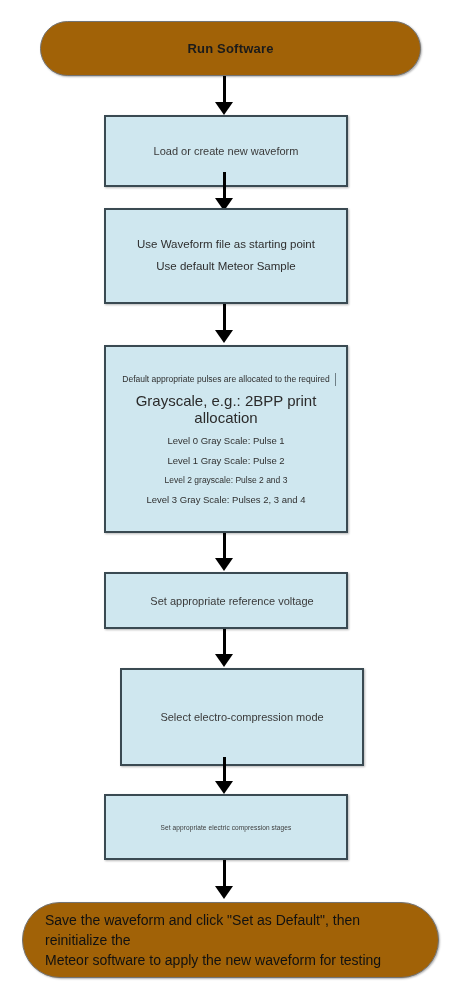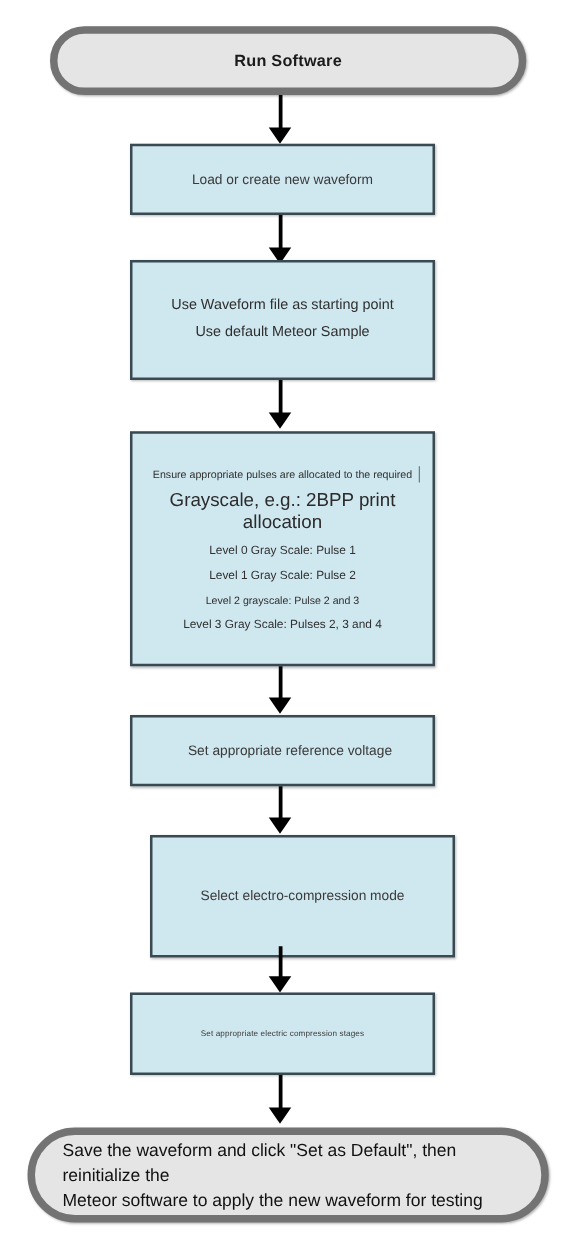--- a/index.html
+++ b/index.html
@@ -28,22 +28,22 @@
     position: absolute;
     box-sizing: border-box;
     display: flex;
     flex-direction: column;
     align-items: center;
     justify-content: center;
     text-align: center;
   }
 
   .terminator {
-    background: #e5e5e5;
-    border: 6px solid #737373;
+    background: #a16207;
+    border: 1px solid #737373;
     border-radius: 999px;
     box-shadow: 1px 1px 2px rgba(0,0,0,0.30);
   }
 
   .process {
     background: #cfe7ef;
     border: 2px solid #3a4a52;
     box-shadow: 1px 1px 2px rgba(0,0,0,0.28);
   }
 
@@ -123,39 +123,39 @@
 
 <div class="canvas">
 
   <div class="node terminator" style="left:40px; top:21px; width:381px; height:55px;">
     <span class="t-start">Run Software</span>
   </div>
 
   <div class="connector" style="top:76px; height:32px;"></div>
   <div class="arrowhead" style="top:102px;"></div>
 
-  <div class="node process" style="left:104px; top:115px; width:244px; height:57px;">
+  <div class="node process" style="left:104px; top:115px; width:244px; height:72px;">
     <span class="t-body">Load or create new waveform</span>
   </div>
 
   <div class="connector" style="top:172px; height:33px;"></div>
   <div class="arrowhead" style="top:198px;"></div>
 
   <div class="node process" style="left:104px; top:208px; width:244px; height:96px;">
     <span class="t-mid">Use Waveform file as starting point</span>
     <span class="t-mid">Use default Meteor Sample</span>
   </div>
 
   <div class="connector" style="top:304px; height:28px;"></div>
   <div class="arrowhead" style="top:330px;"></div>
 
   <div class="node process" style="left:104px; top:345px; width:244px; height:188px;">
     <div class="gs-lines">
       <div class="gs-l0">
-        <span>Ensure appropriate pulses are allocated to the required</span>
+        <span>Default appropriate pulses are allocated to the required</span>
         <span class="caret"></span>
       </div>
       <div class="gs-l1">Grayscale, e.g.: 2BPP print allocation</div>
       <div class="gs-l2">Level 0 Gray Scale: Pulse 1</div>
       <div class="gs-l3">Level 1 Gray Scale: Pulse 2</div>
       <div class="gs-l4">Level 2 grayscale: Pulse 2 and 3</div>
       <div class="gs-l5">Level 3 Gray Scale: Pulses 2, 3 and 4</div>
     </div>
   </div>
 

